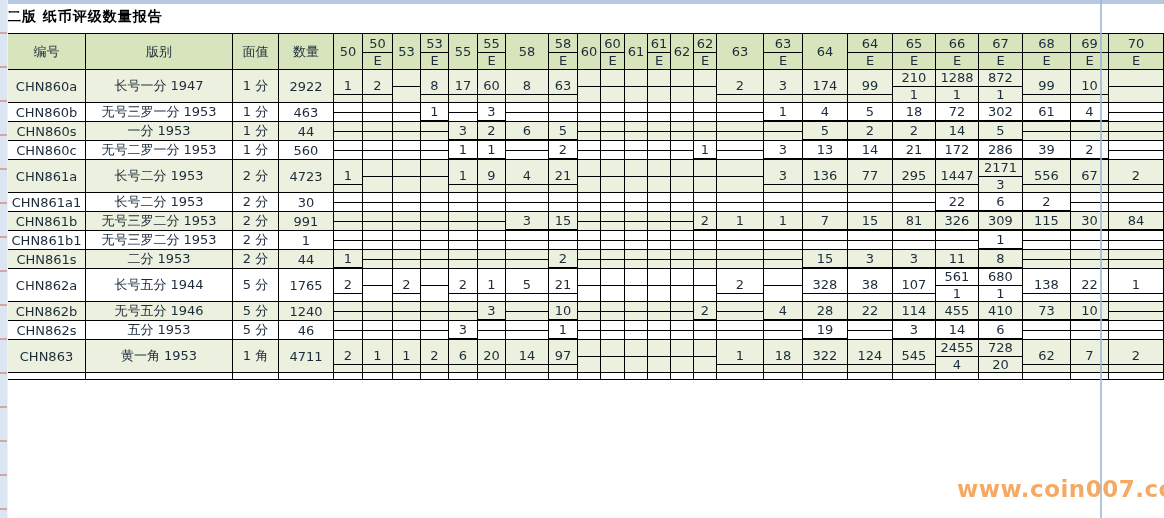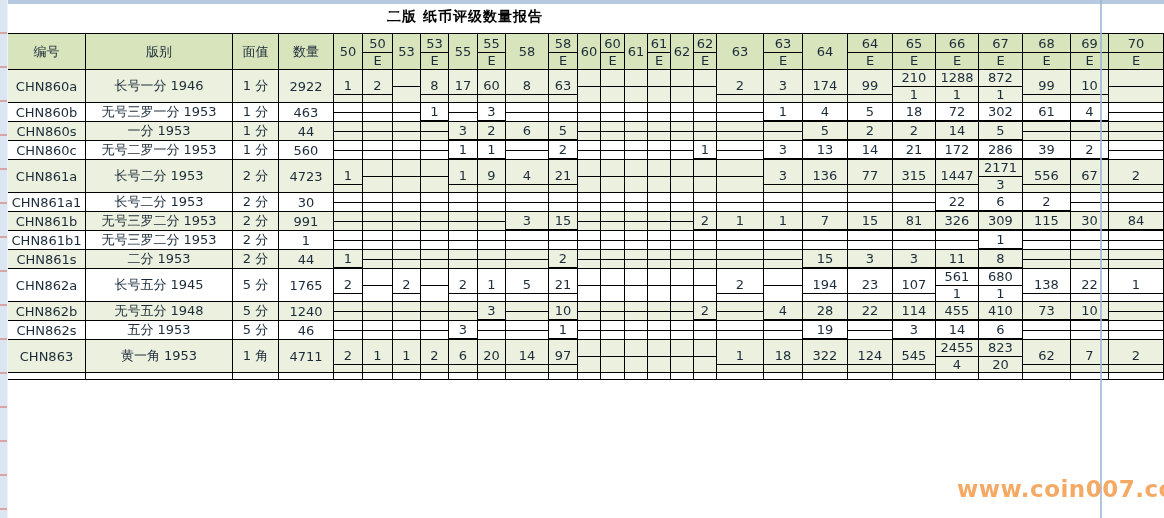--- a/index.html
+++ b/index.html
@@ -3,21 +3,21 @@
 <meta charset="utf-8">
 <style>
   html,body{margin:0;padding:0;background:#ffffff;}
   body{width:1164px;height:518px;overflow:hidden;font-family:"DejaVu Sans","Liberation Sans",sans-serif;}
   .screen{position:relative;width:1164px;height:518px;background:#ffffff;overflow:hidden;}
   .top-strip{position:absolute;top:0;left:0;width:1164px;height:4px;background:#b7c9e0;z-index:2;}
   .left-strip{position:absolute;top:0;left:0;width:7px;height:518px;z-index:2;
     background:repeating-linear-gradient(180deg,#dbe6f2 0px,#dbe6f2 32px,#d9a4a4 32px,#d9a4a4 34px);
     border-right:1px solid #eef2f8;}
   .pagebreak-line{position:absolute;top:0;left:1100px;width:2px;height:518px;background:#9ab8d8;opacity:.8;z-index:3;}
-  .title{position:absolute;top:8px;left:7px;width:916px;text-align:center;
+  .title{position:absolute;top:8px;left:7px;width:916px;
     font-size:14px;font-weight:bold;color:#000;letter-spacing:1px;z-index:1;}
   table.report{position:absolute;top:33px;left:7px;border-collapse:collapse;table-layout:fixed;z-index:1;background:#fff;}
   .report th,.report td{border:1px solid #000;padding:0;text-align:center;vertical-align:middle;
     font-size:13px;font-weight:normal;color:#1c2b39;overflow:hidden;white-space:nowrap;}
   .report thead tr{height:36px;margin-top:29px;}
   .report thead th{background:#d8e4bc;}
   .report tbody tr{height:16px;background:#ffffff;}
   .report tbody tr.alt{background:#ebf1de;}
   .report tbody tr.partial{height:7px;}
   .split{display:flex;flex-direction:column;height:100%;justify-content:stretch;}
@@ -198,21 +198,21 @@
             </div>
           </th>
         </tr>
       </thead>
     <tbody>
         <tr class="alt">
           <td>
             <div class="single">CHN860a</div>
           </td>
           <td>
-            <div class="single">长号一分 1946</div>
+            <div class="single">长号一分 1947</div>
           </td>
           <td>
             <div class="single">1 分</div>
           </td>
           <td>
             <div class="single">2922</div>
           </td>
           <td>
             <div class="split">
               <div class="t">1</div>
@@ -948,21 +948,21 @@
             </div>
           </td>
           <td>
             <div class="split">
               <div class="t">77</div>
               <div class="b"></div>
             </div>
           </td>
           <td>
             <div class="split">
-              <div class="t">315</div>
+              <div class="t">295</div>
               <div class="b"></div>
             </div>
           </td>
           <td>
             <div class="split">
               <div class="t">1447</div>
               <div class="b"></div>
             </div>
           </td>
           <td>
@@ -1620,21 +1620,21 @@
               <div class="t"></div>
               <div class="b"></div>
             </div>
           </td>
         </tr>
         <tr>
           <td>
             <div class="single">CHN862a</div>
           </td>
           <td>
-            <div class="single">长号五分 1945</div>
+            <div class="single">长号五分 1944</div>
           </td>
           <td>
             <div class="single">5 分</div>
           </td>
           <td>
             <div class="single">1765</div>
           </td>
           <td>
             <div class="split">
               <div class="t">2</div>
@@ -1726,27 +1726,27 @@
             </div>
           </td>
           <td>
             <div class="split">
               <div class="t"></div>
               <div class="b"></div>
             </div>
           </td>
           <td>
             <div class="split">
-              <div class="t">194</div>
-              <div class="b"></div>
-            </div>
-          </td>
-          <td>
-            <div class="split">
-              <div class="t">23</div>
+              <div class="t">328</div>
+              <div class="b"></div>
+            </div>
+          </td>
+          <td>
+            <div class="split">
+              <div class="t">38</div>
               <div class="b"></div>
             </div>
           </td>
           <td>
             <div class="split">
               <div class="t">107</div>
               <div class="b"></div>
             </div>
           </td>
           <td>
@@ -1778,21 +1778,21 @@
               <div class="t">1</div>
               <div class="b"></div>
             </div>
           </td>
         </tr>
         <tr class="alt">
           <td>
             <div class="single">CHN862b</div>
           </td>
           <td>
-            <div class="single">无号五分 1948</div>
+            <div class="single">无号五分 1946</div>
           </td>
           <td>
             <div class="single">5 分</div>
           </td>
           <td>
             <div class="single">1240</div>
           </td>
           <td>
             <div class="split">
               <div class="t"></div>
@@ -2224,21 +2224,21 @@
             </div>
           </td>
           <td>
             <div class="split">
               <div class="t">2455</div>
               <div class="b">4</div>
             </div>
           </td>
           <td>
             <div class="split">
-              <div class="t">823</div>
+              <div class="t">728</div>
               <div class="b">20</div>
             </div>
           </td>
           <td>
             <div class="split">
               <div class="t">62</div>
               <div class="b"></div>
             </div>
           </td>
           <td>

